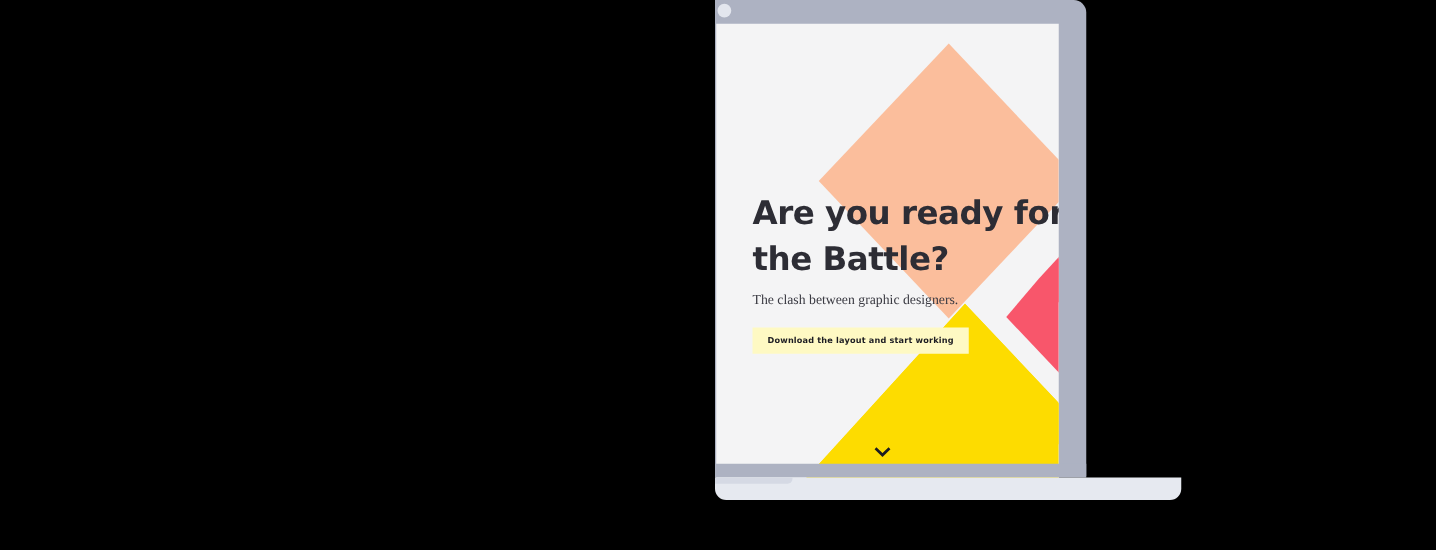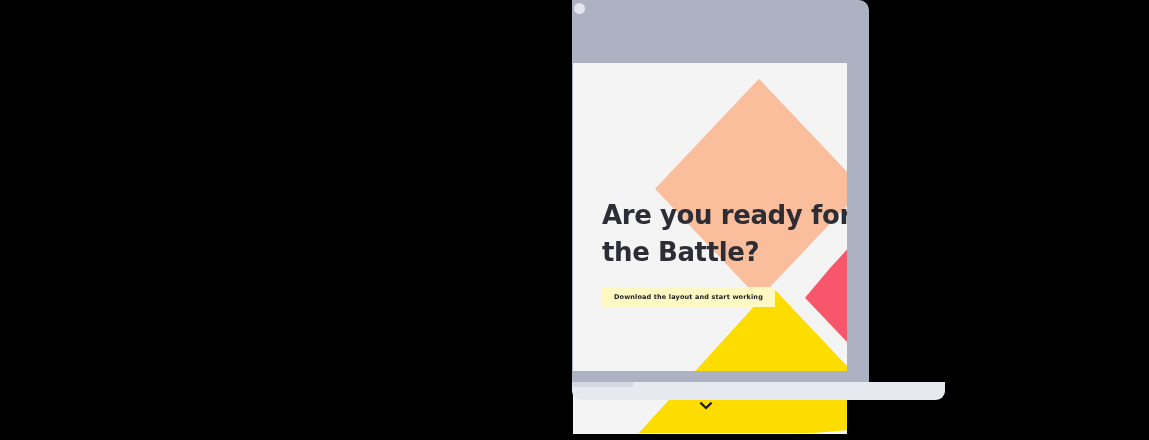--- a/index.html
+++ b/index.html
@@ -55,21 +55,20 @@
 
   
   .screen {
     position: absolute;
     left: 1px;
     top: 19px;
     width: 274px;
     height: 371px;
     background: #F4F4F5;
     overflow: hidden;
-    margin-top: 44px;
   }
 
   
   .shapes {
     position: absolute;
     inset: 0;
     pointer-events: none;
   }
   .shapes svg { display: block; width: 100%; height: 100%; }
 
@@ -194,20 +193,21 @@
           <polygon points="232,222 290,280 290,160 258,193" fill="#F8566B"></polygon>
 
           <polygon points="199,212 330,343 240,350 66,350" fill="#FDDC00"></polygon>
           <polygon points="199,212 290,303 240,350 66,350" fill="#FDDC00"></polygon>
         </svg>
       </div>
 
       <div class="content">
         <h1 class="headline">Are you ready for the Battle?</h1>
 
+        <p class="subhead">The clash between graphic designers.</p>
 
         <span class="cta-wrap">
           <span class="cta-shadow"></span>
           <button class="cta">Download the layout and start working</button>
         </span>
       </div>
 
       <div class="scroll-chevron">
         <svg width="14" height="10" viewBox="0 0 14 10" aria-hidden="true">
           <path d="M2.2 2.4 L7 7 L11.8 2.4" stroke="#1C1C22" stroke-width="2.2" fill="none" stroke-linecap="square" stroke-linejoin="miter"></path>

